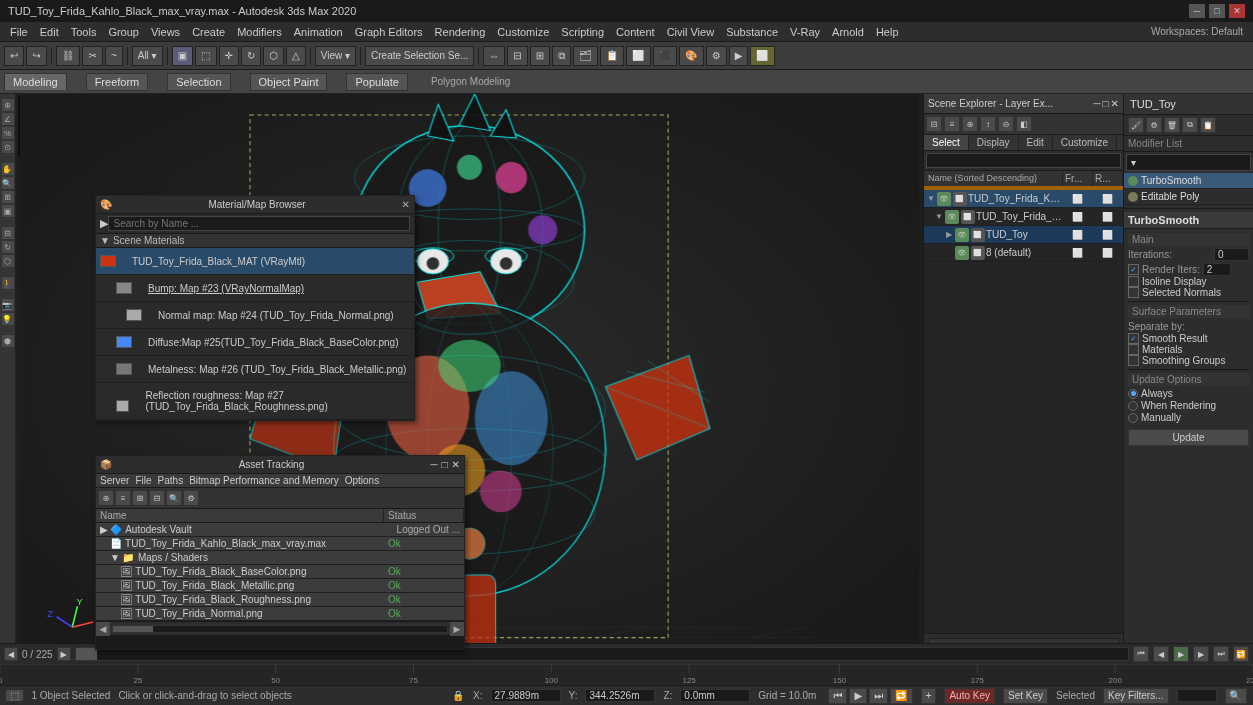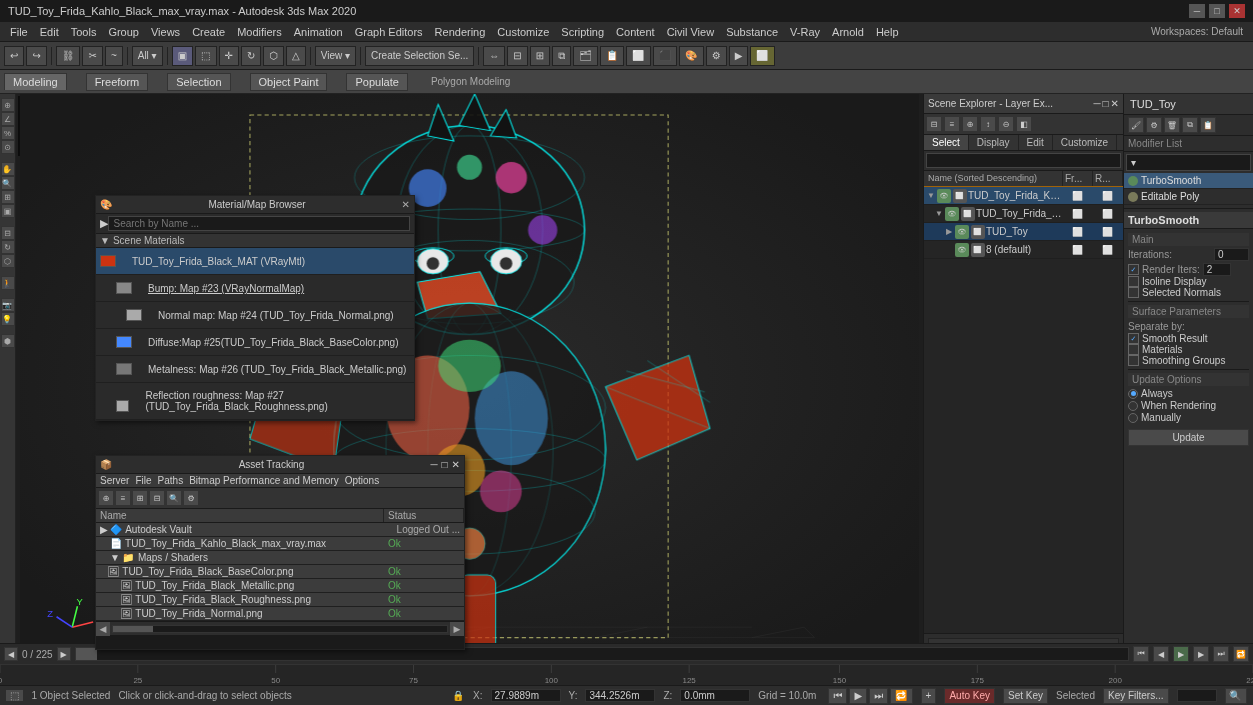--- a/index.html
+++ b/index.html
@@ -26,21 +26,21 @@
     .viewport-label { position: absolute; top: 4px; left: 8px; color: #ccc; font-size: 11px; background: rgba(0,0,0,0.5); padding: 1px 4px; }
     .stats-box { position: absolute; top: 2px; left: 2px; background: rgba(0,0,0,0.6); padding: 2px 6px; font-size: 10px; color: #ddd; line-height: 14px; }
     .panel-titlebar { background: #3a3a3a; height: 20px; display: flex; align-items: center; padding: 0 4px; justify-content: space-between; border-bottom: 1px solid #1a1a1a; font-size: 10px; }
     .panel-tabs { display: flex; background: #333; border-bottom: 1px solid #1a1a1a; }
     .panel-tab { padding: 2px 8px; font-size: 10px; color: #bbb; cursor: pointer; border-right: 1px solid #222; }
     .panel-tab.active { background: #444; color: #fff; }
     .panel-icon-btn { width: 16px; height: 16px; background: #4a4a4a; border: 1px solid #333; display: flex; align-items: center; justify-content: center; font-size: 8px; cursor: pointer; color: #ccc; }
 
     
     .scene-tree { flex: 1; overflow: auto; background: #252525; }
-    .tree-header { display: flex; background: #333; border-bottom: 1px solid #a16207; }
+    .tree-header { display: flex; background: #333; border-bottom: 4px solid #a16207; }
     .tree-col { padding: 2px 4px; font-size: 10px; color: #aaa; border-right: 1px solid #222; flex: 1; }
     .tree-col-fr { width: 30px; padding: 2px 2px; font-size: 10px; color: #aaa; border-right: 1px solid #222; }
     .tree-row { display: flex; align-items: center; height: 18px; border-bottom: 1px solid #1f1f1f; cursor: pointer; }
     .tree-row.selected { background: #2a4a6a; }
     .tree-row.selected2 { background: #1e3a5a; }
     .tree-expand { width: 10px; height: 10px; display: inline-flex; align-items: center; justify-content: center; font-size: 8px; color: #999; }
     .tree-eye { width: 14px; height: 14px; background: #555; border-radius: 2px; display: inline-flex; align-items: center; justify-content: center; font-size: 7px; margin: 0 1px; }
     .tree-label { font-size: 10px; color: #ccc; flex: 1; overflow: hidden; text-overflow: ellipsis; white-space: nowrap; }
     .tree-fr { width: 30px; font-size: 9px; color: #888; text-align: center; }
     .modifier-item { padding: 2px 4px; font-size: 10px; color: #ddd; cursor: pointer; border-bottom: 1px solid #222; display: flex; align-items: center; gap: 3px; }
@@ -597,21 +597,21 @@
           📄 TUD_Toy_Frida_Kahlo_Black_max_vray.max
         </div>
         <div class="asset-cell status">Ok</div>
       </div>
       <div class="asset-row" style="padding-left:10px;">
         <div class="asset-cell name">
           <span>▼ </span>📁 Maps / Shaders
         </div>
         <div class="asset-cell status"></div>
       </div>
-      <div class="asset-row" style="padding-left:7px;justify-content:flex-end;">
+      <div class="asset-row" style="padding-left:20px;justify-content:flex-end;">
         <div class="asset-cell name">
           🖼 TUD_Toy_Frida_Black_BaseColor.png
         </div>
         <div class="asset-cell status">Ok</div>
       </div>
       <div class="asset-row" style="padding-left:20px;">
         <div class="asset-cell name">
           🖼 TUD_Toy_Frida_Black_Metallic.png
         </div>
         <div class="asset-cell status">Ok</div>

